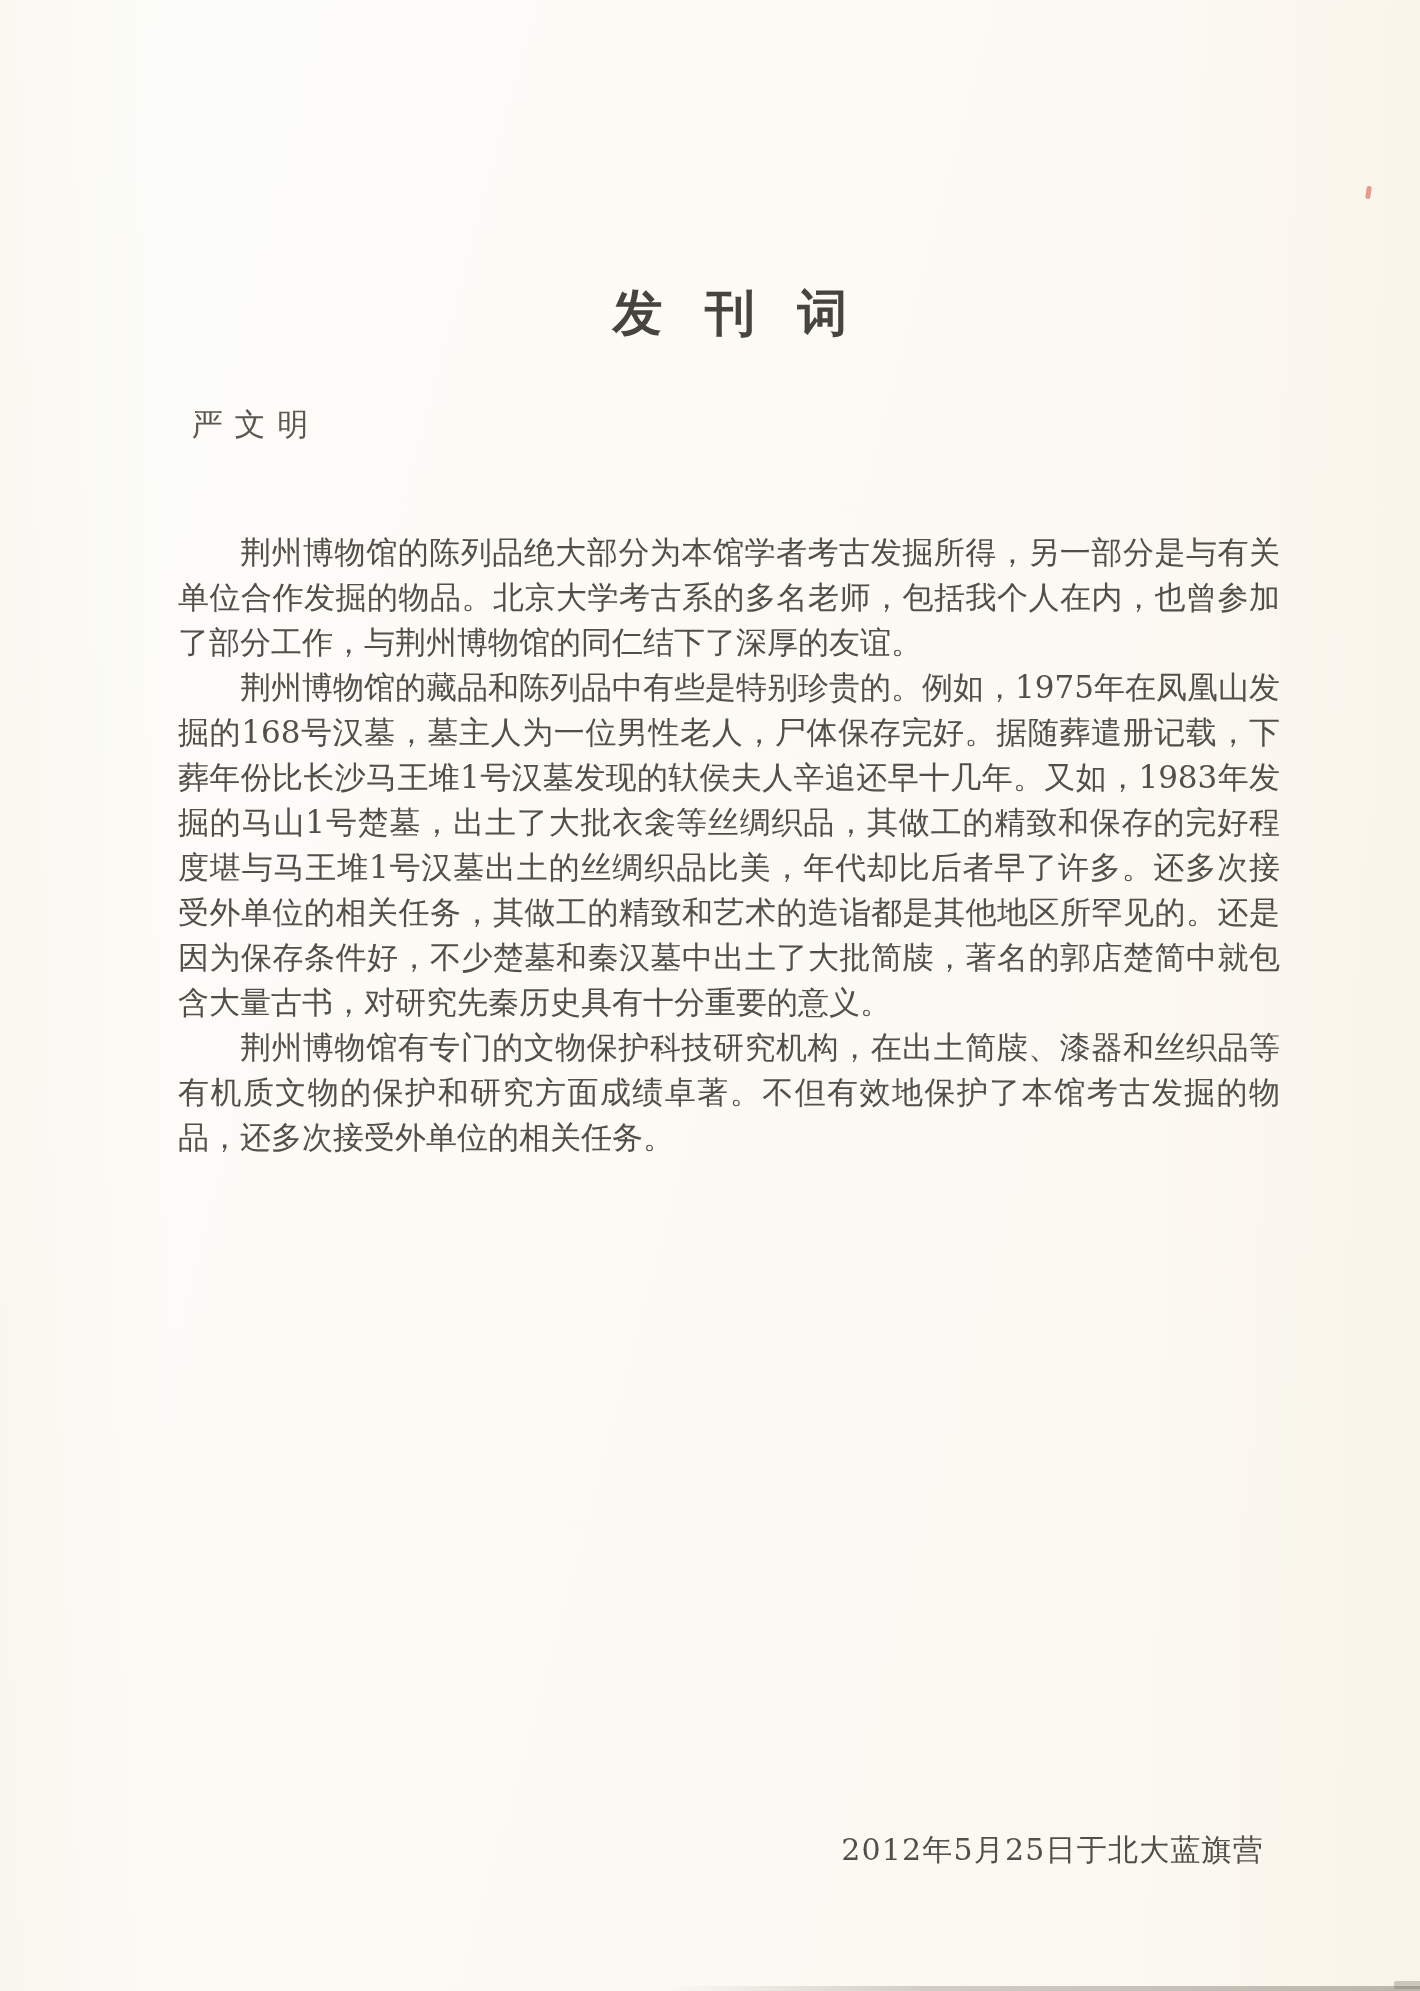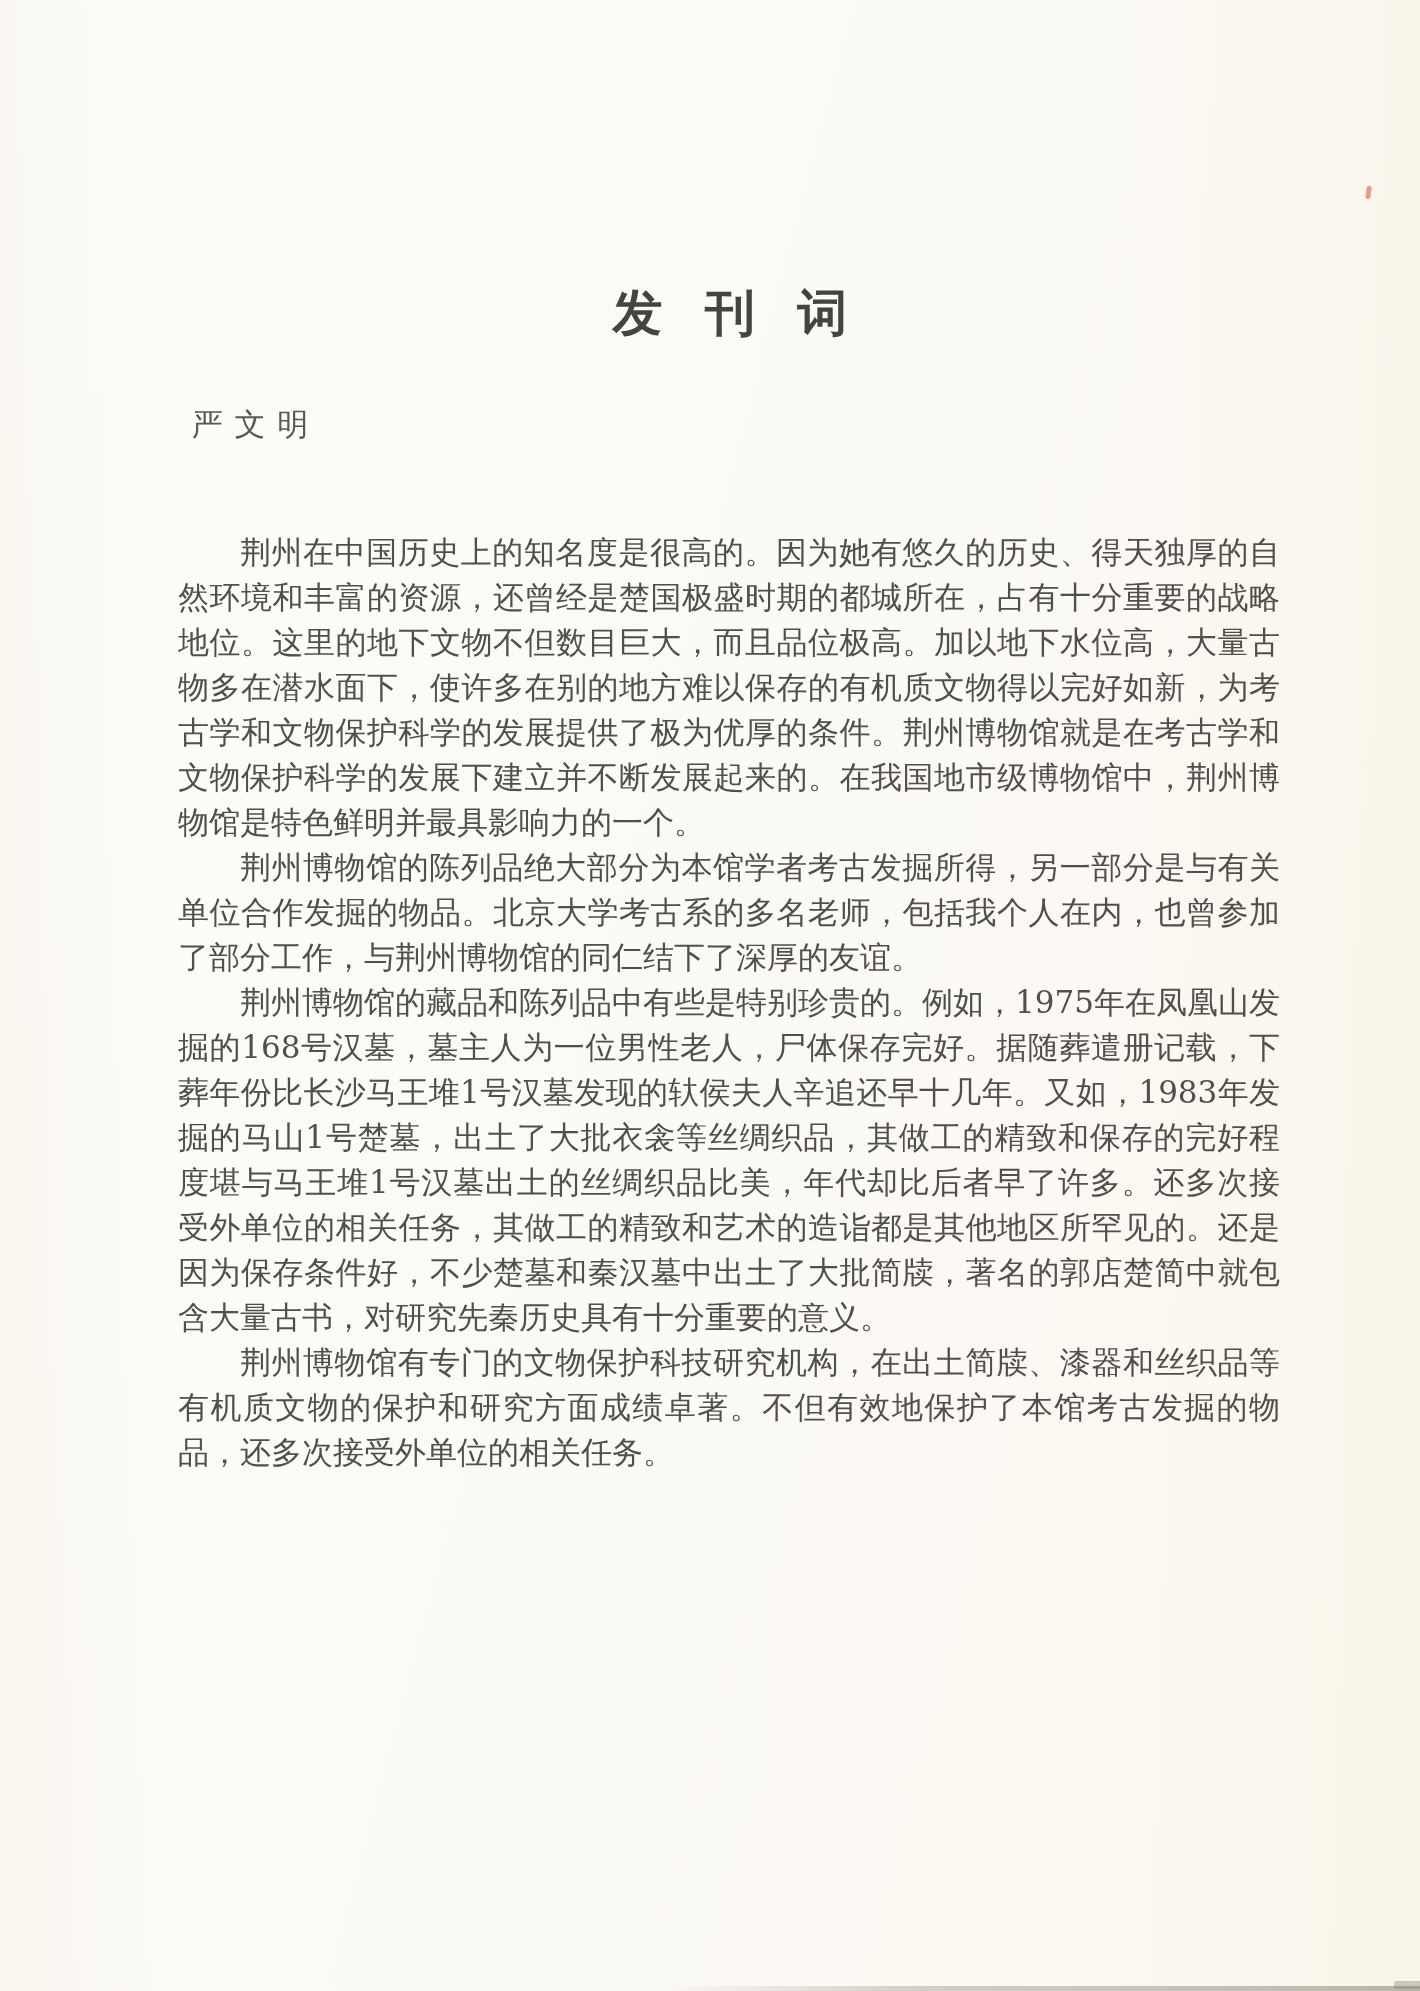--- a/index.html
+++ b/index.html
@@ -113,24 +113,24 @@
 </head>
 <body>
 
 <div class="page">
 
   <h1 class="title">发刊词</h1>
 
   <div class="author">严文明</div>
 
   <div class="body-text">
-    <p>荆州在中国历史上的知名度是很高的。因为她有悠久的历史、得天独厚的自然环境和丰富的资源，还曾经是楚国极盛时期的都城所在，占有十分重要的战略地位。这里的地下文物不但数目巨大，而且品位极高。加以地下水位高，大量古物多在潜水面下，使许多在别的地方难以保存的有机质文物得以完好如新，为考古学和文物保护科学的发展提供了极为优厚的条件。荆州博物馆就是在考古学和文物保护科学的发展下建立并不断发展起来的。在我国地市级博物馆中，荆州博物馆是特色鲜明并最具影响力的一个。</p>
     <p>荆州博物馆的陈列品绝大部分为本馆学者考古发掘所得，另一部分是与有关单位合作发掘的物品。北京大学考古系的多名老师，包括我个人在内，也曾参加了部分工作，与荆州博物馆的同仁结下了深厚的友谊。</p>
     <p>荆州博物馆的藏品和陈列品中有些是特别珍贵的。例如，1975年在凤凰山发掘的168号汉墓，墓主人为一位男性老人，尸体保存完好。据随葬遣册记载，下葬年份比长沙马王堆1号汉墓发现的轪侯夫人辛追还早十几年。又如，1983年发掘的马山1号楚墓，出土了大批衣衾等丝绸织品，其做工的精致和保存的完好程度堪与马王堆1号汉墓出土的丝绸织品比美，年代却比后者早了许多。还多次接受外单位的相关任务，其做工的精致和艺术的造诣都是其他地区所罕见的。还是因为保存条件好，不少楚墓和秦汉墓中出土了大批简牍，著名的郭店楚简中就包含大量古书，对研究先秦历史具有十分重要的意义。</p>
     <p>荆州博物馆有专门的文物保护科技研究机构，在出土简牍、漆器和丝织品等有机质文物的保护和研究方面成绩卓著。不但有效地保护了本馆考古发掘的物品，还多次接受外单位的相关任务。</p>
   </div>
 
+  <div class="dateline">2012年5月25日于北大蓝旗营</div>
 
   <div class="scan-artifact"></div>
   <div class="scan-bottom-edge"></div>
   <div class="scan-corner-notch"></div>
 
 </div>
 
 </body></html>

